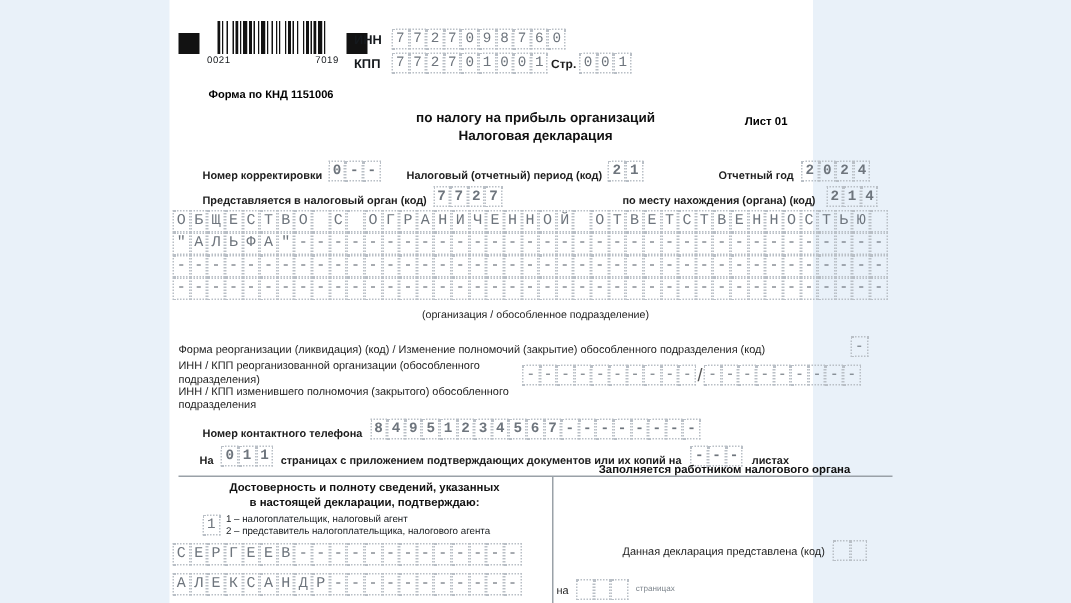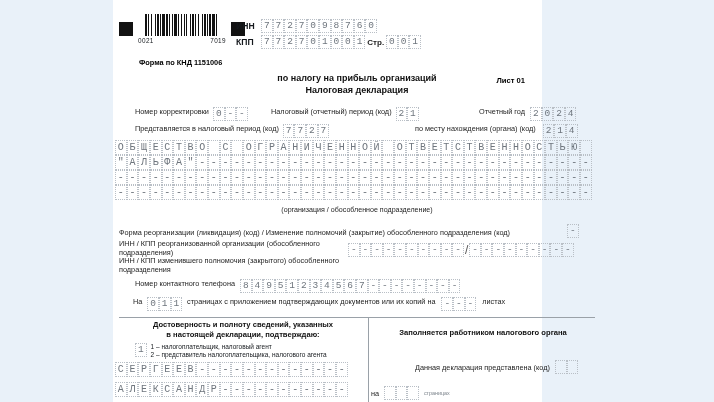--- a/index.html
+++ b/index.html
@@ -52,21 +52,21 @@
   }
 
   #forma { position: absolute; left: 26px; top: 58px; font-size: 7.4px; font-weight: bold; }
   #title {
     position: absolute; left: 0; top: 73px; width: 488px;
     text-align: center; font-size: 9px; font-weight: bold; color: #111; line-height: 11.5px;
   }
   #listno { position: absolute; right: 17px; top: 76px; font-size: 7.6px; font-weight: bold; }
 
   
-  .frow { position: absolute; display: flex; align-items: flex-start; }
+  .frow { position: absolute; display: flex; align-items: flex-end; font-weight: bold; }
 
   
   #namegrid { position: absolute; left: 2px; top: 140px; }
   #namegrid .cells + .cells { margin-top: 0px; }
   #namegrid .cell { width: 11.63px; flex: 0 0 11.63px; height: 15px; font-size: 10px; line-height: 13px; }
   #orgcap {
     position: absolute; left: 0; top: 206px; width: 488px;
     text-align: center; font-size: 7.1px; color: #1d1d1d;
   }
 
@@ -78,21 +78,21 @@
   .slash { font-size: 12px; color: #555; padding: 0 1px; }
 
   
   #phone { position: absolute; left: 22px; top: 279px; }
   #pages  { position: absolute; left: 20px; top: 297px; }
 
   
   #sep { position: absolute; left: 6px; top: 317px; width: 476px; height: 1px; background: #9aa1a8; }
   #vline { position: absolute; left: 255px; top: 318px; width: 1px; height: 84px; background: #9aa1a8; }
   #leftpanel { position: absolute; left: 6px; top: 320px; width: 248px; }
-  #rightpanel { position: absolute; left: 258px; top: 328px; width: 224px; }
+  #rightpanel { position: absolute; left: 258px; top: 308px; width: 224px; }
   .ptitle { text-align: center; font-size: 7.6px; font-weight: bold; line-height: 9.5px; color: #111; }
   .psub { text-align: center; font-size: 7.4px; color: #1d1d1d; margin-top: 7px; }
   #confirm-opts { position: absolute; left: 22px; top: 343px; display: flex; align-items: flex-start; }
   #confirm-opts .opts { margin-left: 4px; font-size: 6.5px; line-height: 8.4px; color: #15191d; }
   #signgrid { position: absolute; left: 2px; top: 362px; }
   #signgrid .cell { width: 11.63px; flex: 0 0 11.63px; height: 15px; font-size: 10px; line-height: 13px; }
   #decl-code { position: absolute; left: 258px; top: 360px; display: flex; align-items: center; margin-left: 44px; }
   #botrow { position: absolute; left: 258px; top: 386px; display: flex; align-items: center; }
   .tiny { font-size: 5.4px; color: #7b838b; }
 </style>
@@ -231,21 +231,21 @@
     <span class="lbl">Отчетный год</span>
     <span class="cells" style="margin-left:5px;">
         <span class="cell">2</span>
         <span class="cell">0</span>
         <span class="cell">2</span>
         <span class="cell">4</span>
       </span>
   </div>
 
   <div class="frow" style="left:22px; top:124px;">
-    <span class="lbl">Представляется в налоговый период (код)</span>
+    <span class="lbl">Представляется в налоговый орган (код)</span>
     <span class="cells" style="margin-left:4px;">
         <span class="cell">7</span>
         <span class="cell">7</span>
         <span class="cell">2</span>
         <span class="cell">7</span>
       </span>
   </div>
   <div class="frow" style="left:302px; top:124px;">
     <span class="lbl">по месту нахождения (органа) (код)</span>
     <span class="cells" style="margin-left:7px;">

